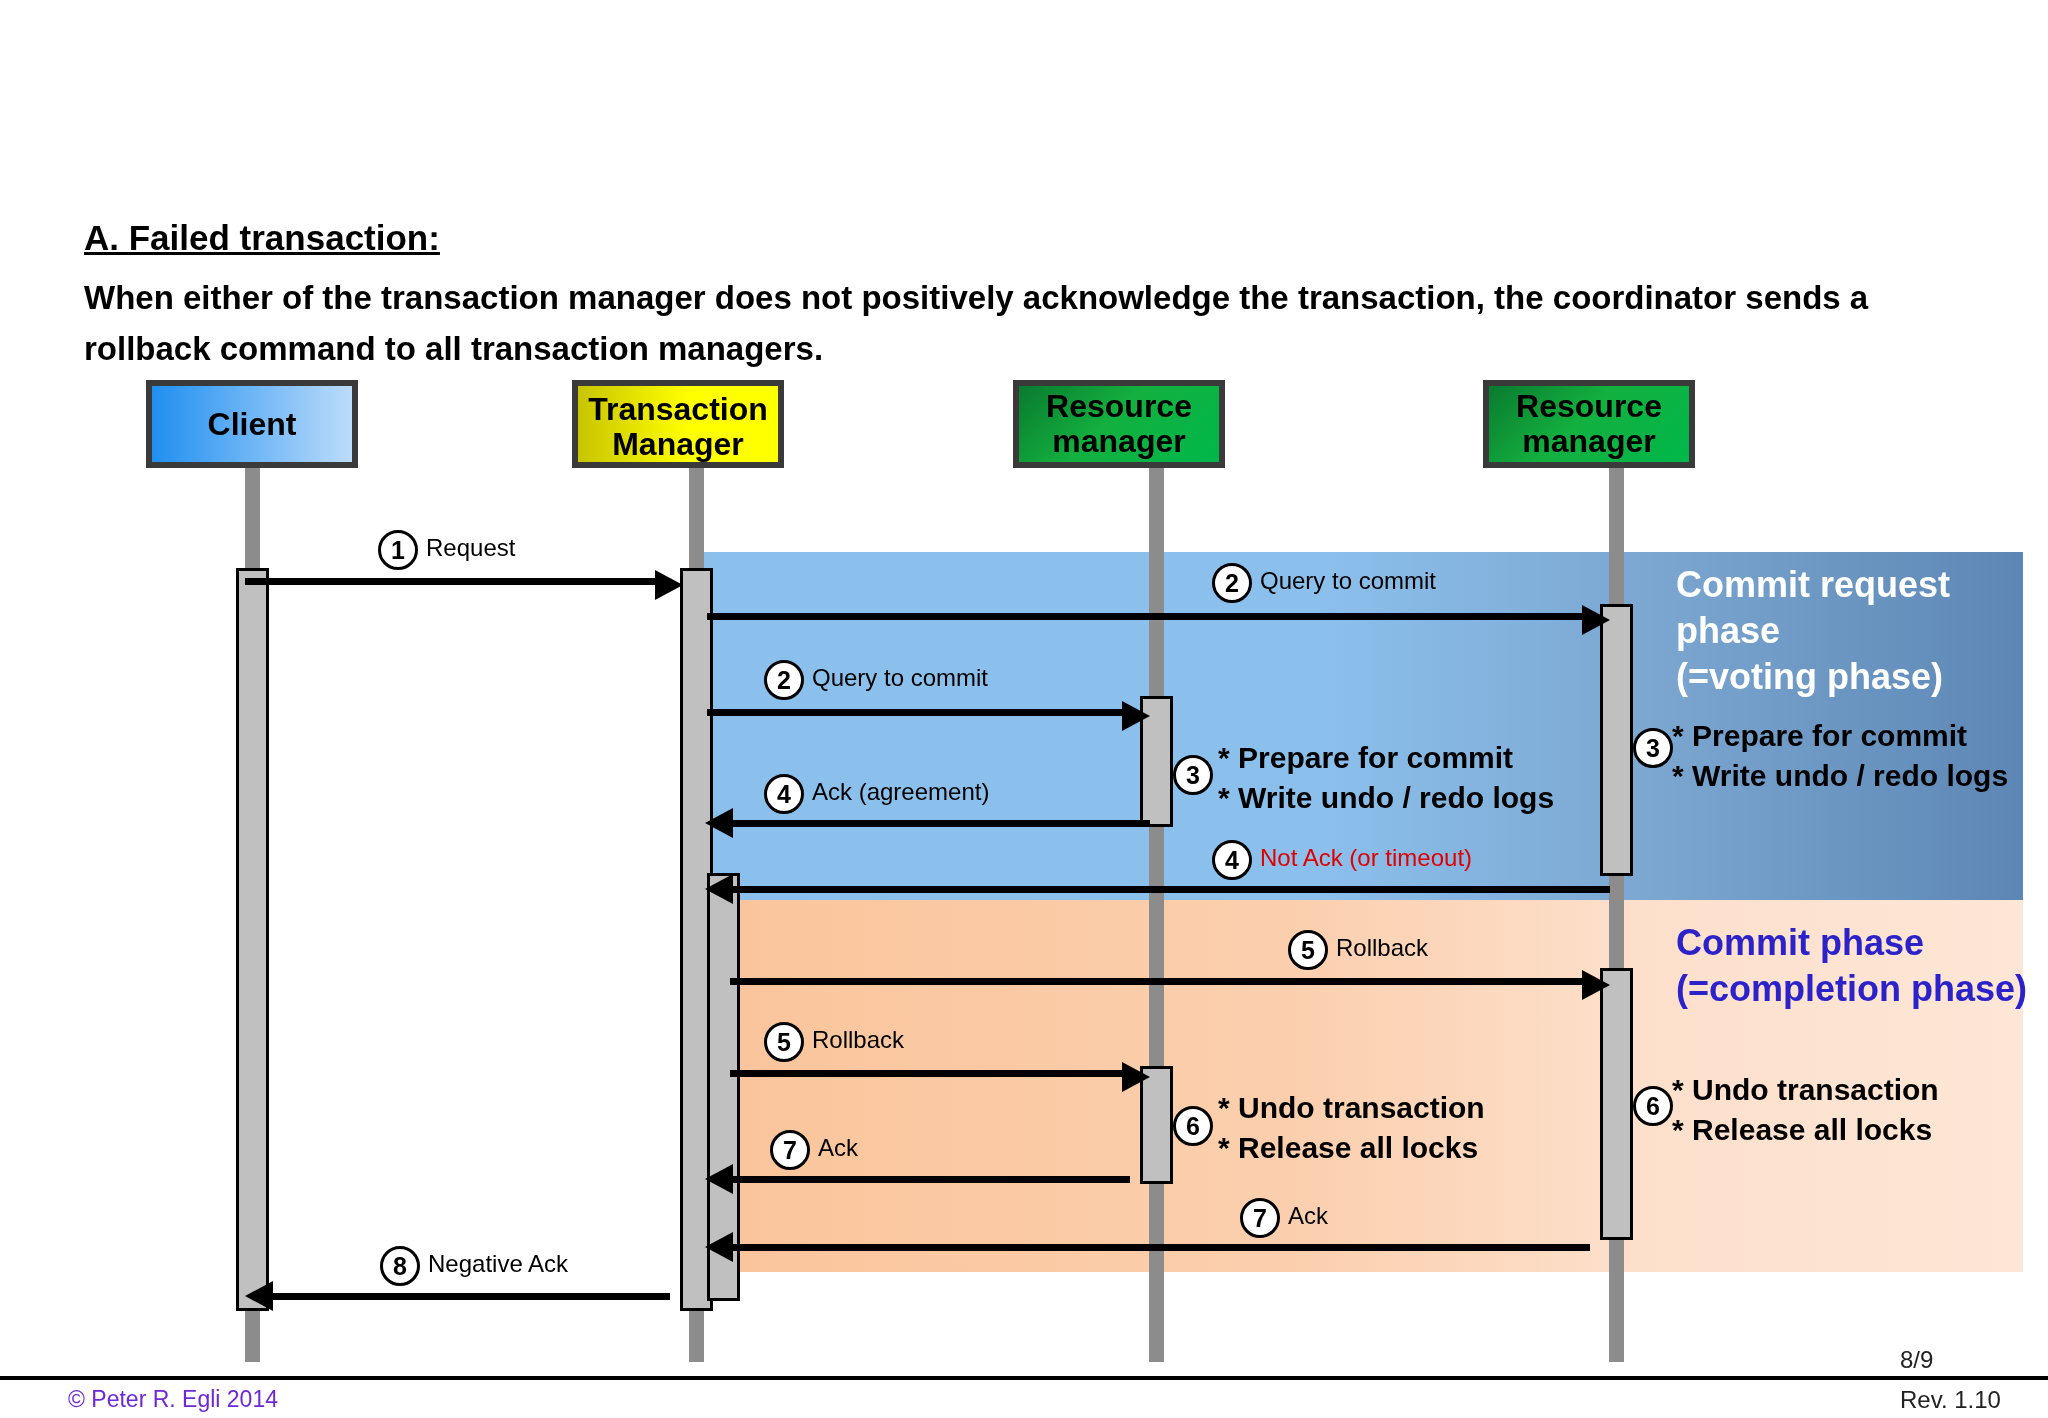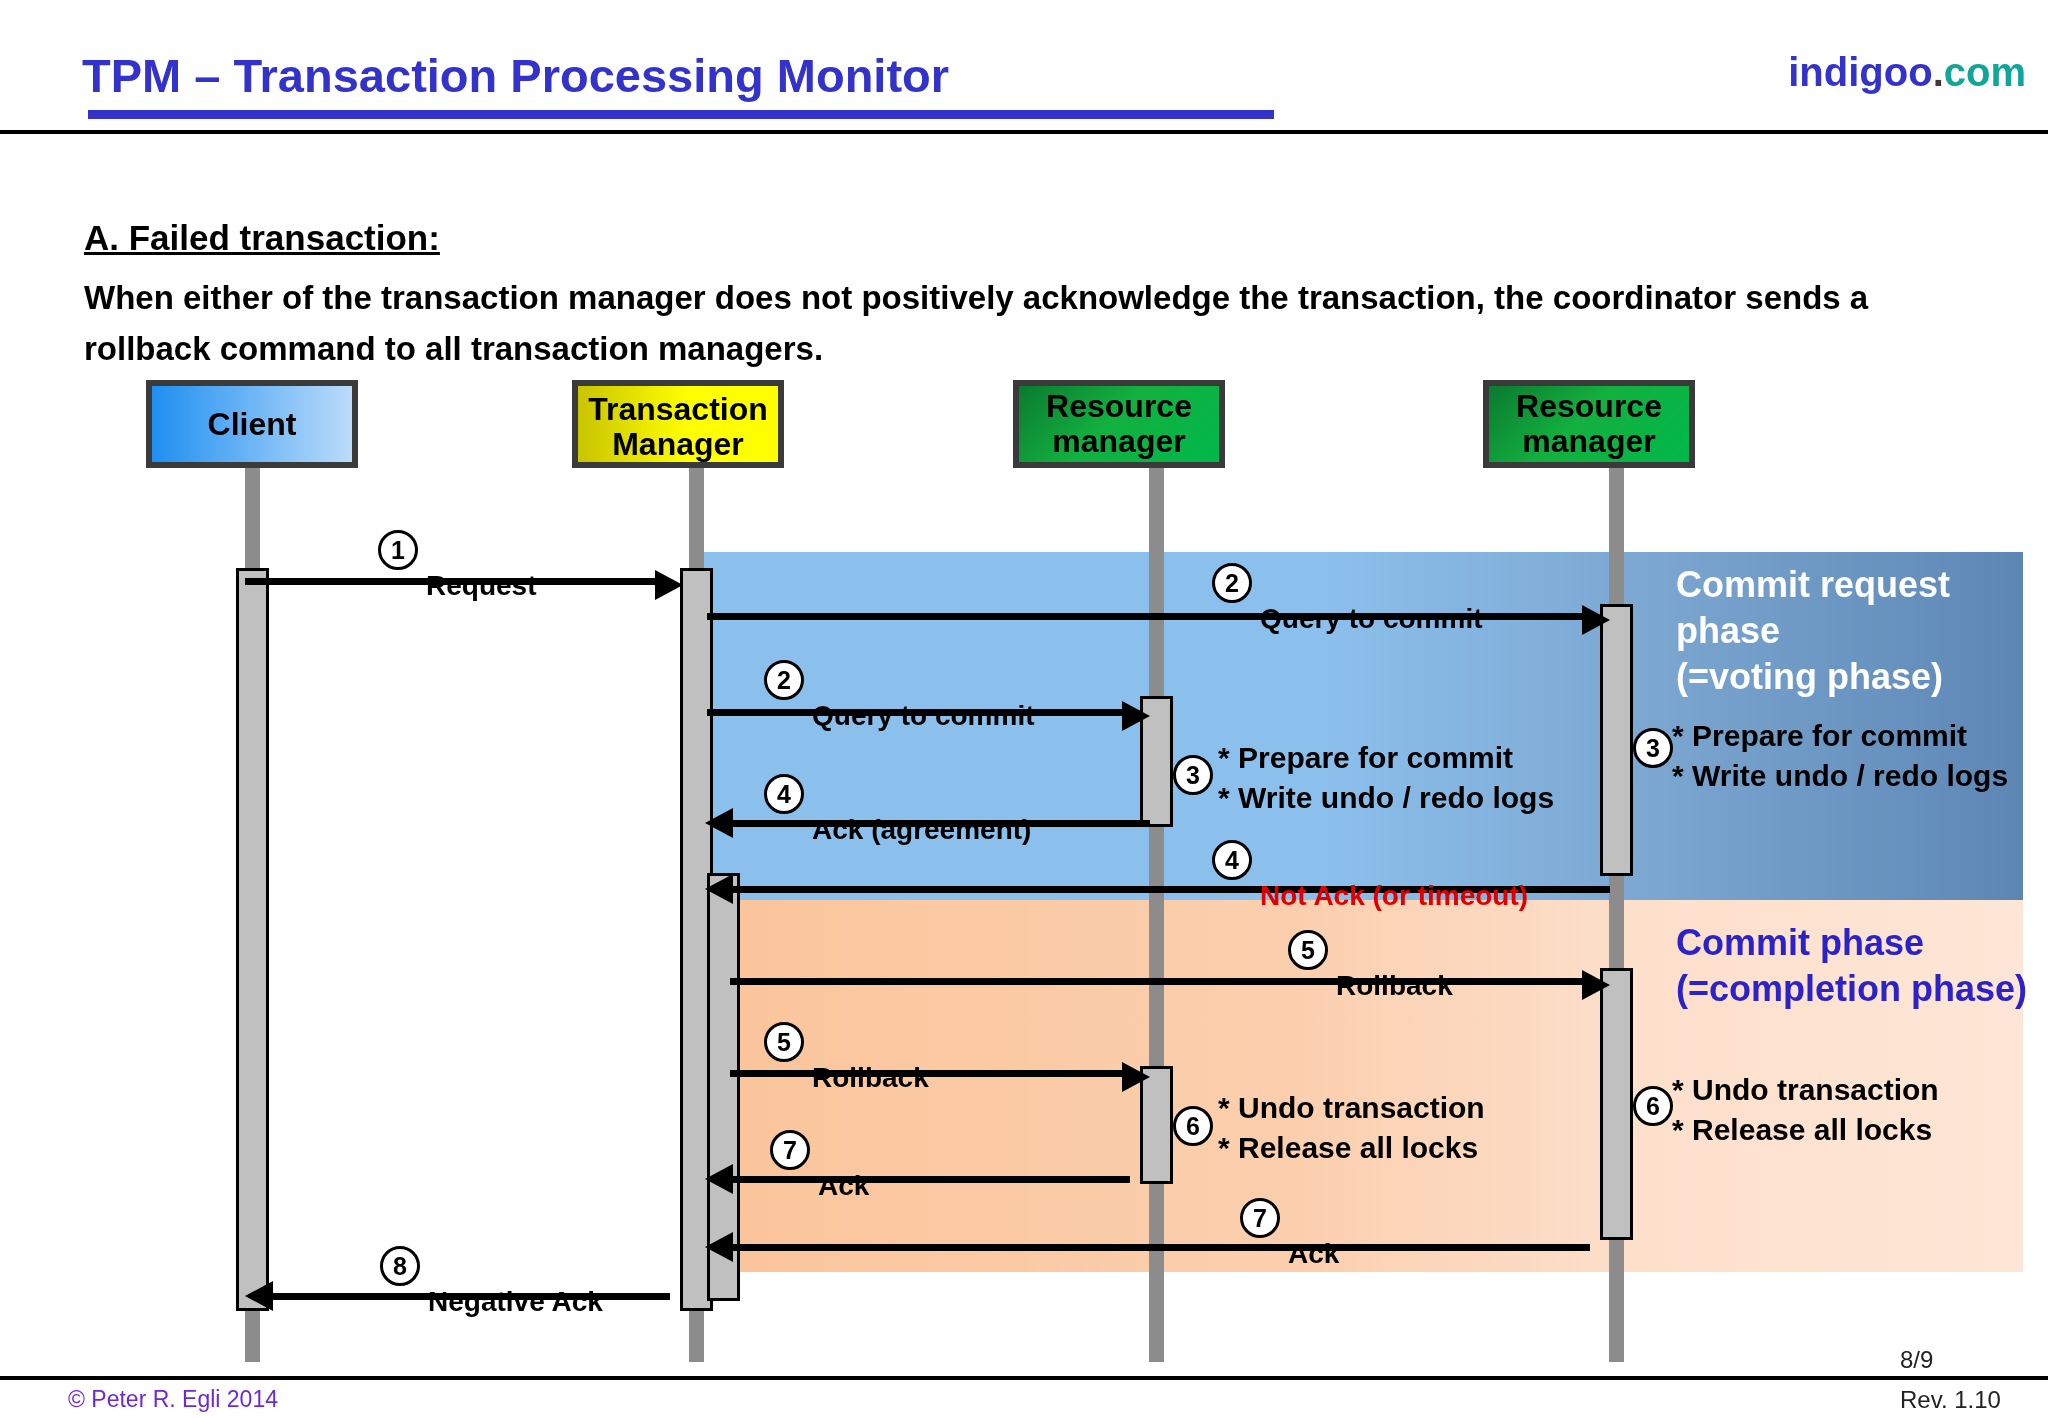--- a/index.html
+++ b/index.html
@@ -101,49 +101,41 @@
   }
 
   
   .num{
     position:absolute;width:40px;height:40px;border-radius:50%;
     background:#fff;border:3px solid #000;box-sizing:border-box;
     display:flex;align-items:center;justify-content:center;
     font-size:25px;font-weight:bold;color:#000;
   }
   .lbl{
-    position:absolute;font-size:28px;font-weight:bold;color:#000;white-space:nowrap;margin-top:36px;
+    position:absolute;font-size:24px;font-weight:normal;color:#000;white-space:nowrap;
   }
   .lbl.red{color:#e00000;}
   .lbl2{
     position:absolute;font-size:30px;font-weight:bold;color:#000;
     white-space:pre-line;line-height:40px;
   }
 
   
   .foot-line{position:absolute;left:0;top:1376px;width:2048px;height:4px;background:#000;}
   .copyright{
     position:absolute;left:68px;top:1386px;font-size:23px;color:#6d28d9;white-space:nowrap;
   }
   .pageno{position:absolute;left:1900px;top:1346px;font-size:24px;color:#222;text-align:center;}
   .rev{position:absolute;left:1900px;top:1386px;font-size:24px;color:#222;}
 </style>
 </head>
 <body>
 
 <div class="page">
 
-  <div class="header">
-    <div class="hdr-title">TPM – Transaction Processing Monitor</div>
-    <div class="hdr-title-rule"></div>
-    <div class="brand">
-      <span class="b1">indigoo</span><span class="dot">.</span><span class="b2">com</span>
-    </div>
-    <div class="hdr-line"></div>
-  </div>
 
   <div class="h2">A. Failed transaction:</div>
   <div class="para">When either of the transaction manager does not positively acknowledge the transaction, the coordinator sends a rollback command to all transaction managers.</div>
 
   <div class="diagram">
 
     <div class="band band-blue"></div>
     <div class="band band-orange"></div>
 
     <div class="phase-cap phase-cap-2">Commit phase

